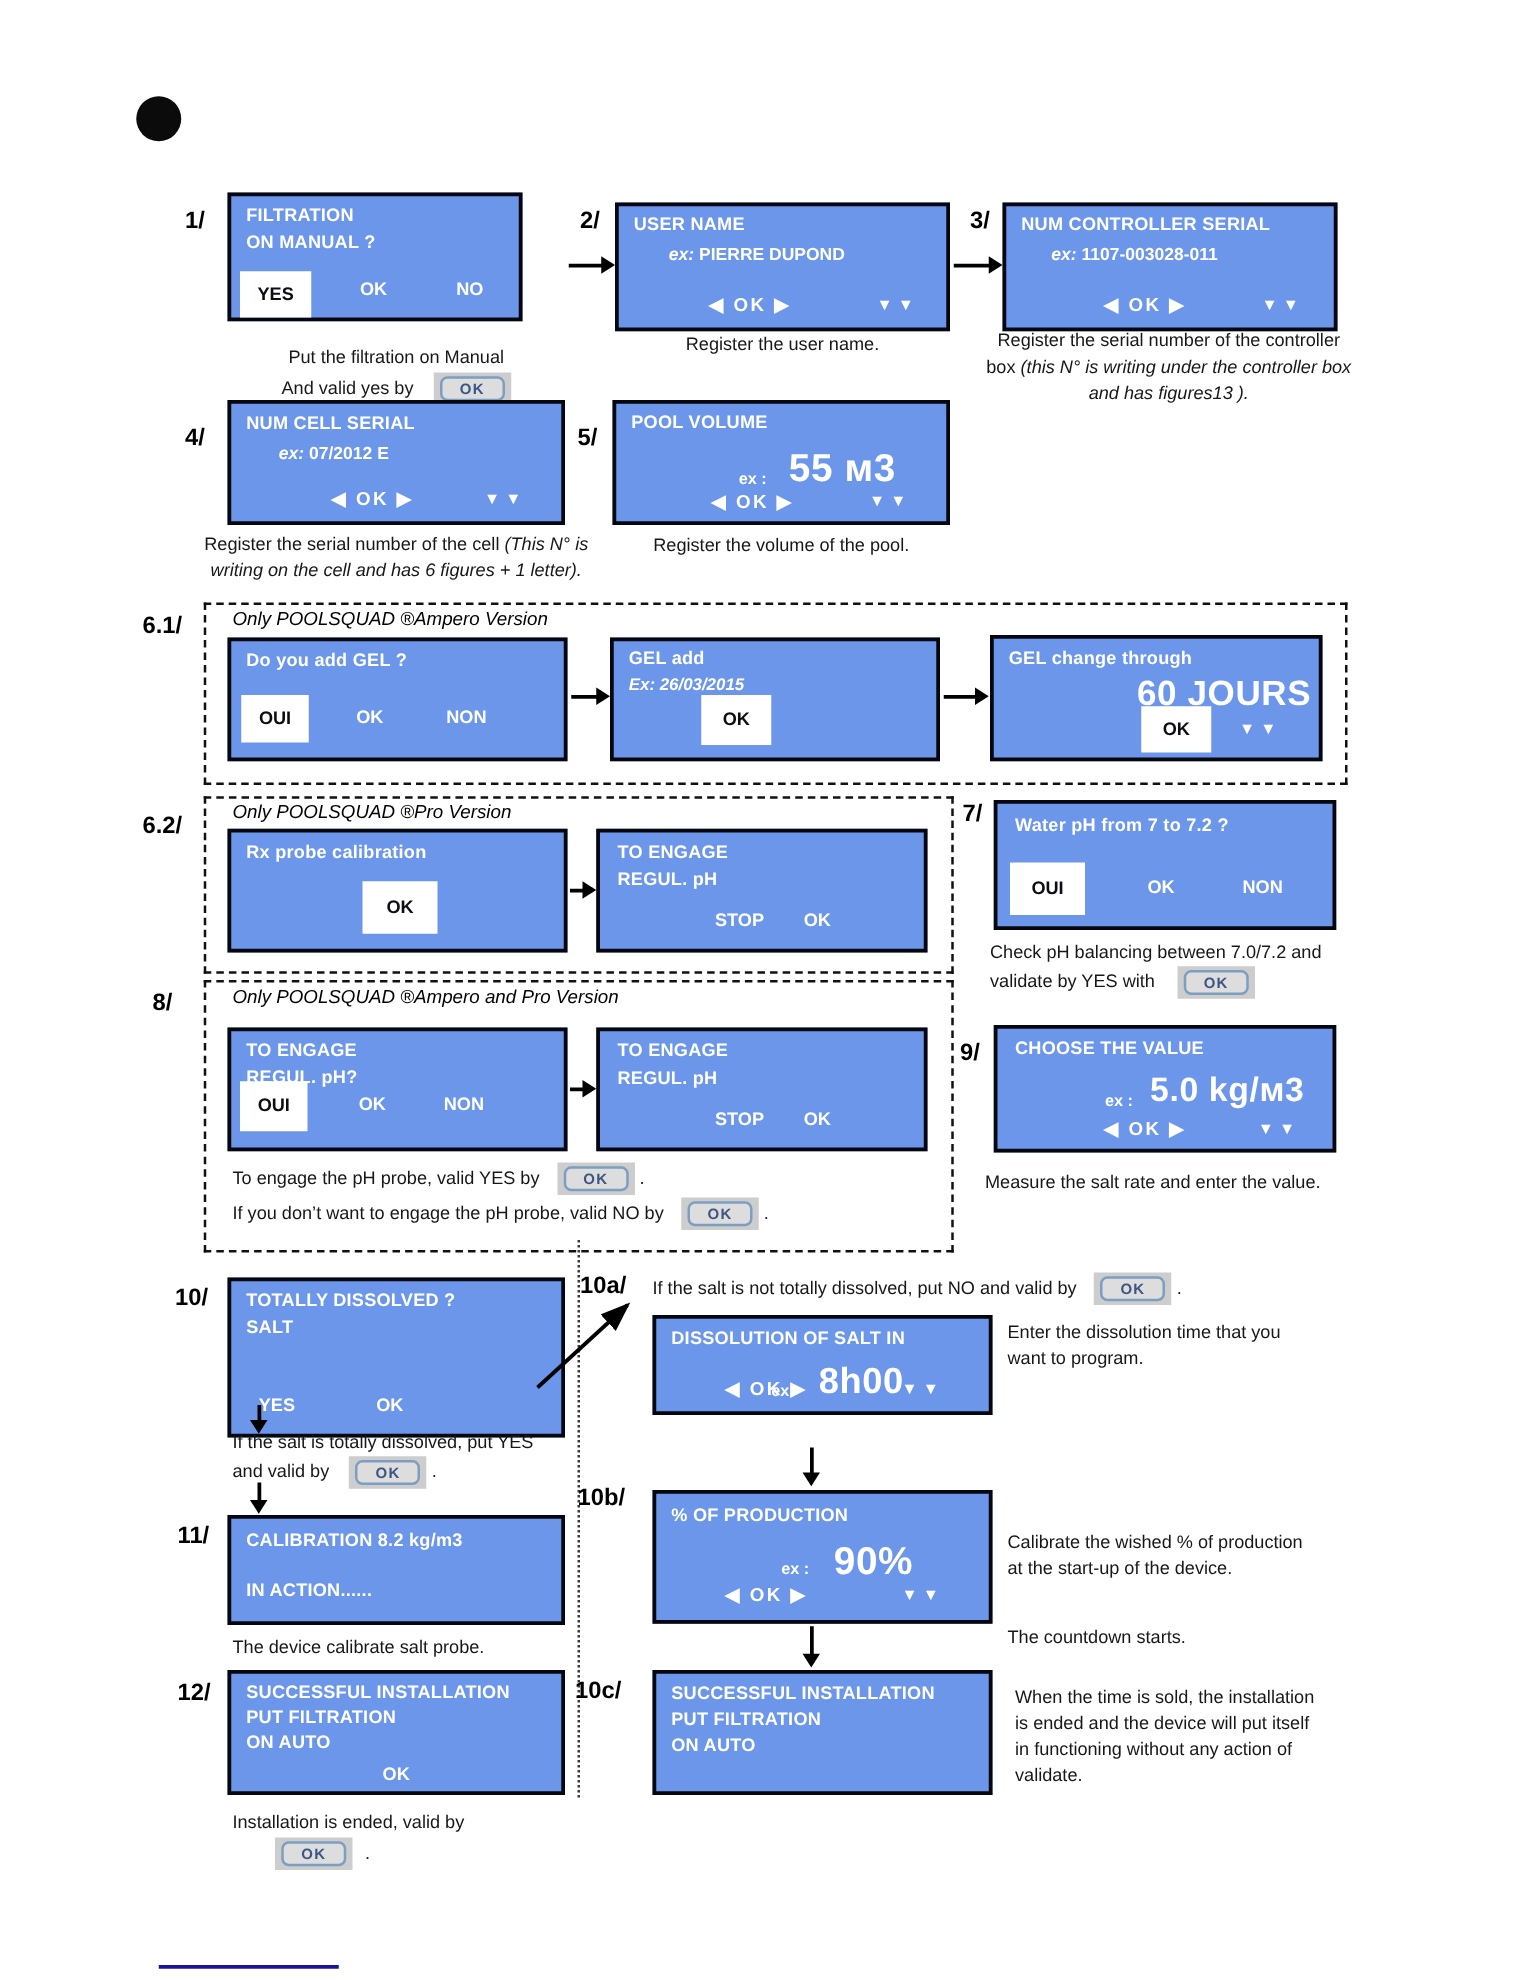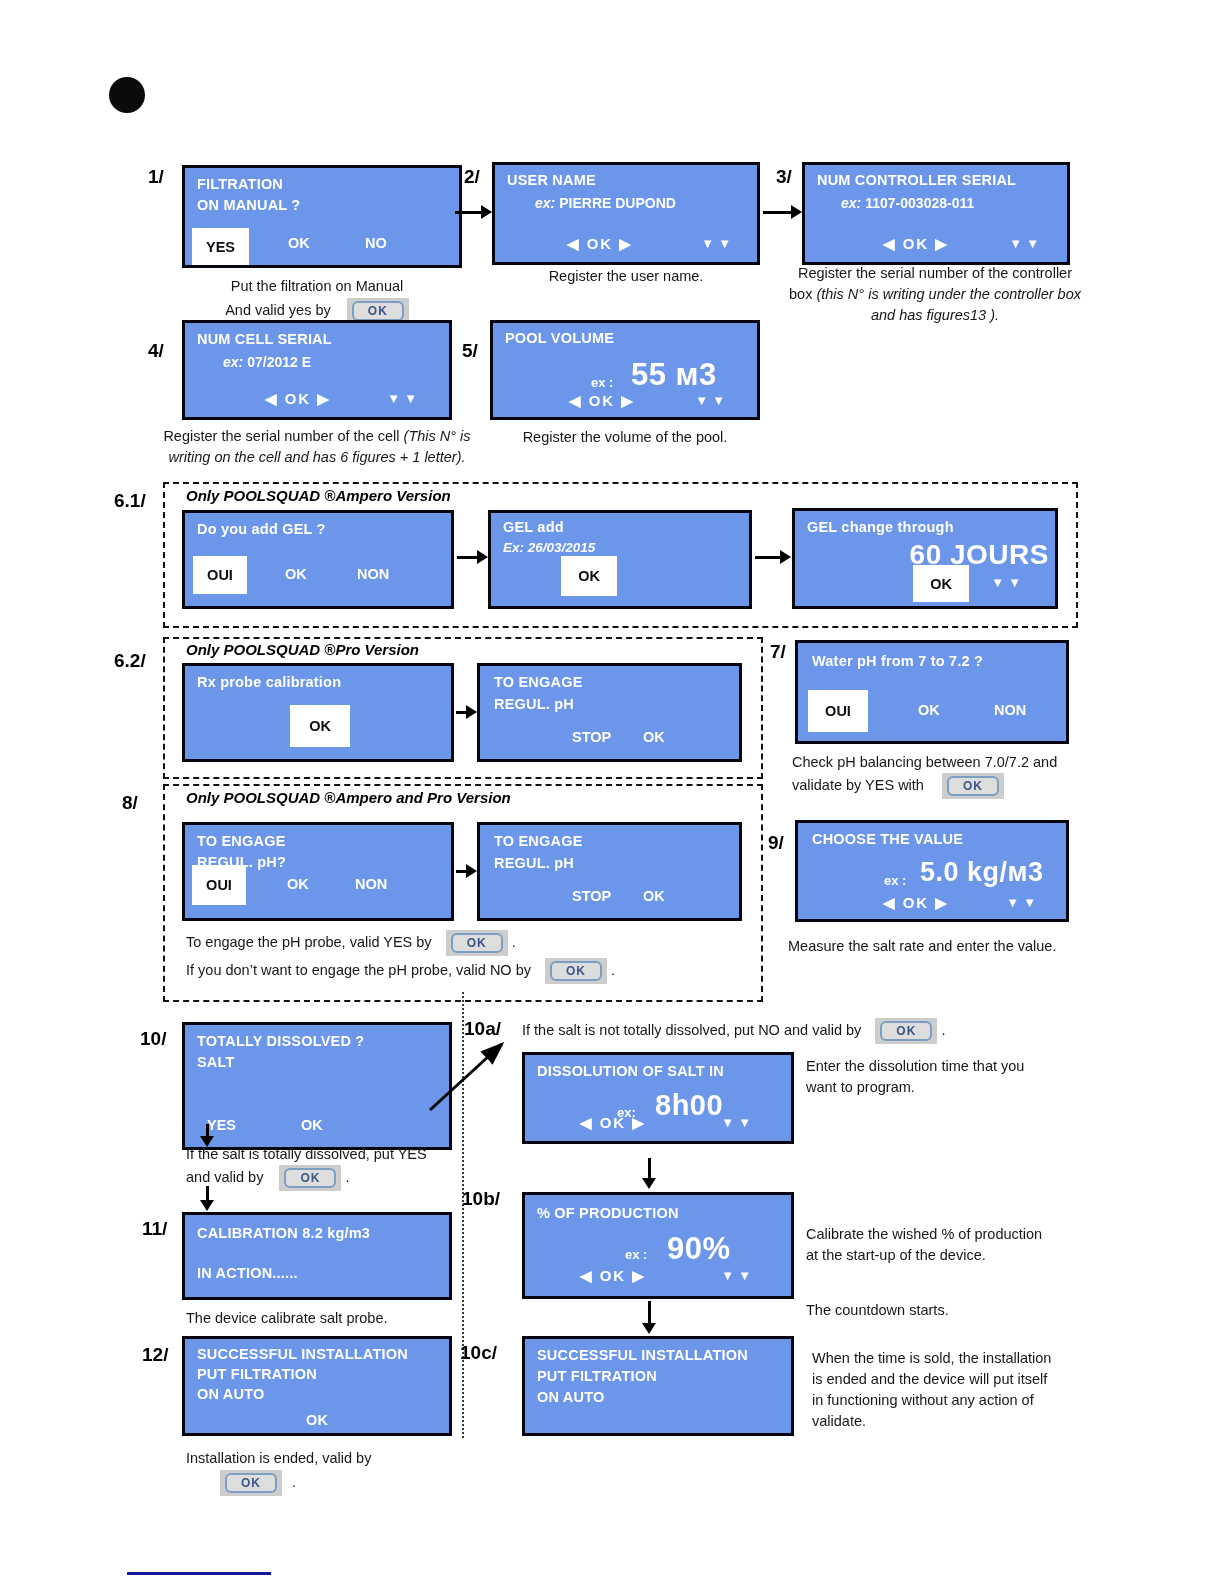--- a/index.html
+++ b/index.html
@@ -16,38 +16,38 @@
   .down{position:absolute;font-size:13px;letter-spacing:4px;white-space:nowrap}
   .chip{position:absolute;background:#ffffff;color:#0d0d16;font-weight:bold;font-size:14.5px;display:flex;align-items:center;justify-content:center}
   .onb{position:absolute;font-size:14.5px;white-space:nowrap}
   .lbl{position:absolute;color:#000;font-weight:bold;font-size:19px;white-space:nowrap}
   .cap{position:absolute;color:#171717;font-size:14.5px;line-height:21px}
   .capc{text-align:center}
   .iti{font-style:italic}
   .okwrap{display:inline-block;background:#cdcdcd;padding:3px 5px;vertical-align:middle;line-height:1}
   .okbtn{display:inline-block;background:#dddddd;border:2px solid #7b9ec2;border-radius:6px;color:#3c5684;font-weight:bold;font-size:12px;letter-spacing:1px;padding:2px 14px}
   .dashed{position:absolute;border:2px dashed #111}
-  .gtitle{position:absolute;color:#000;font-weight:bold;font-style:italic;font-size:15px;white-space:nowrap}
+  .gtitle{position:absolute;color:#000;font-weight:normal;font-style:italic;font-size:15px;white-space:nowrap}
   .harrow{position:absolute;height:3px;background:#000}
   .harrow:after{content:"";position:absolute;right:-9px;top:-6px;border-left:11px solid #000;border-top:7px solid transparent;border-bottom:7px solid transparent}
   .varrow{position:absolute;width:3px;background:#000}
   .varrow:after{content:"";position:absolute;left:-6px;bottom:-9px;border-top:11px solid #000;border-left:7px solid transparent;border-right:7px solid transparent}
   .dot{position:absolute;width:36px;height:36px;border-radius:50%;background:#0b0b0b}
   .divider{position:absolute;width:0;border-left:2px dotted #3a3a3a}
   .blueline{position:absolute;height:3px;background:#16169c}
 </style>
 </head>
 <body>
 
 <div id="canvas">
 
   <div class="dot" style="left:109px;top:77px"></div>
 
   <div class="lbl" style="left:148px;top:166px">1/</div>
-  <div class="screen" style="left:182px;top:165px;width:280px;height:103px">
+  <div class="screen" style="left:182px;top:154px;width:236px;height:103px">
     <div class="st" style="left:12px;top:8px">FILTRATION</div>
     <div class="st" style="left:12px;top:29px">ON MANUAL ?</div>
     <div class="chip" style="left:7px;bottom:0;width:57px;height:37px">YES</div>
     <div class="onb" style="left:103px;bottom:14px">OK</div>
     <div class="onb" style="left:180px;bottom:14px">NO</div>
   </div>
   <div class="harrow" style="left:455px;top:211px;width:28px"></div>
 
   <div class="lbl" style="left:464px;top:166px">2/</div>
   <div class="screen" style="left:492px;top:162px;width:268px;height:103px">
@@ -228,21 +228,21 @@
       </defs>
     <line x1="6" y1="76" x2="78" y2="10" stroke="#000" stroke-width="3" marker-end="url(#ah)"></line>
   </svg>
 
   <div class="lbl" style="left:464px;top:1018px">10a/</div>
   <div class="cap" style="left:522px;top:1018px;white-space:nowrap">
     <span>If the salt is not totally dissolved, put NO and valid by</span>
     <span class="okwrap" style="margin-left:10px"><span class="okbtn">OK</span></span>
     <span>.</span>
   </div>
-  <div class="screen" style="left:522px;top:1052px;width:272px;height:92px">
+  <div class="screen" style="left:522px;top:1052px;width:272px;height:80px">
     <div class="st" style="left:12px;top:8px">DISSOLUTION OF SALT IN</div>
     <div class="exl" style="left:92px;top:50px">ex:</div>
     <div class="big" style="left:130px;top:34px;font-size:29px">8h00</div>
     <div class="nav" style="left:55px;bottom:9px">◀ OK ▶</div>
     <div class="down" style="right:36px;bottom:11px">▼▼</div>
   </div>
   <div class="cap" style="left:806px;top:1056px;width:250px">
     <span style="display:block">Enter the dissolution time that you</span>
     <span style="display:block">want to program.</span>
   </div>

